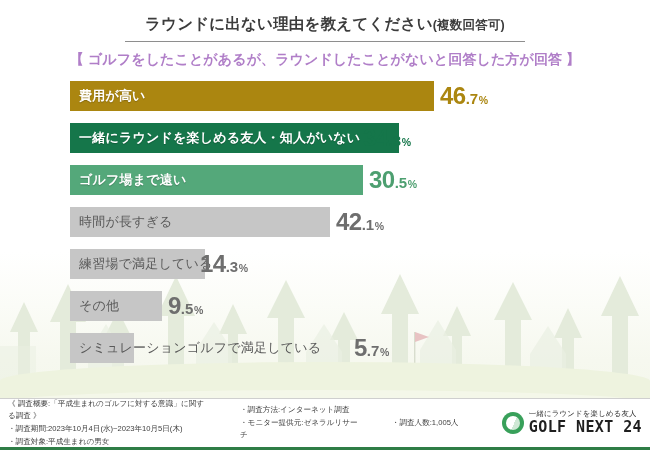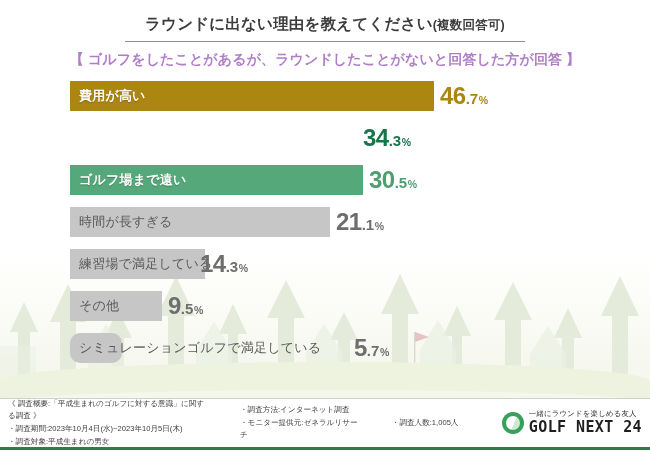--- a/index.html
+++ b/index.html
@@ -249,20 +249,23 @@
         <div class="bar" style="width: 364px; background: rgb(171, 134, 16);">
           <span class="bar-label on-color">費用が高い</span>
         </div>
         <span class="pct" style="color: rgb(171, 134, 16);">
           <span class="whole">46</span>
           <span class="frac">.7</span>
           <span class="sign">%</span>
         </span>
       </div>
       <div class="row">
+        <div class="bar" style="width: 329px; background: rgb(21, 118, 74);">
+          <span class="bar-label on-color">一緒にラウンドを楽しめる友人・知人がいない</span>
+        </div>
         <span class="pct inside" style="left: 293px; color: rgb(21, 118, 74);">
           <span class="whole">34</span>
           <span class="frac">.3</span>
           <span class="sign">%</span>
         </span>
       </div>
       <div class="row">
         <div class="bar" style="width: 293px; background: rgb(84, 168, 122);">
           <span class="bar-label on-color">ゴルフ場まで遠い</span>
         </div>
@@ -270,21 +273,21 @@
           <span class="whole">30</span>
           <span class="frac">.5</span>
           <span class="sign">%</span>
         </span>
       </div>
       <div class="row">
         <div class="bar" style="width: 260px; background: rgb(198, 198, 198);">
           <span class="bar-label on-gray">時間が長すぎる</span>
         </div>
         <span class="pct" style="color: rgb(110, 110, 110);">
-          <span class="whole">21</span>
+          <span class="whole">42</span>
           <span class="frac">.1</span>
           <span class="sign">%</span>
         </span>
       </div>
       <div class="row">
         <div class="bar" style="width: 135px; background: rgb(198, 198, 198);">
           <span class="bar-label on-gray">練習場で満足している</span>
         </div>
         <span class="pct inside" style="left: 130px; color: rgb(110, 110, 110);">
           <span class="whole">14</span>
@@ -296,21 +299,21 @@
         <div class="bar" style="width: 92px; background: rgb(198, 198, 198);">
           <span class="bar-label on-gray">その他</span>
         </div>
         <span class="pct" style="color: rgb(110, 110, 110);">
           <span class="whole">9</span>
           <span class="frac">.5</span>
           <span class="sign">%</span>
         </span>
       </div>
       <div class="row">
-        <div class="bar" style="width: 52px; background: rgb(198, 198, 198); border-radius: 10px;">
+        <div class="bar" style="width: 64px; background: rgb(198, 198, 198);">
           <span class="bar-label on-gray">シミュレーションゴルフで満足している</span>
         </div>
         <span class="pct inside" style="left: 284px; color: rgb(110, 110, 110);">
           <span class="whole">5</span>
           <span class="frac">.7</span>
           <span class="sign">%</span>
         </span>
       </div>
     </div>
 

